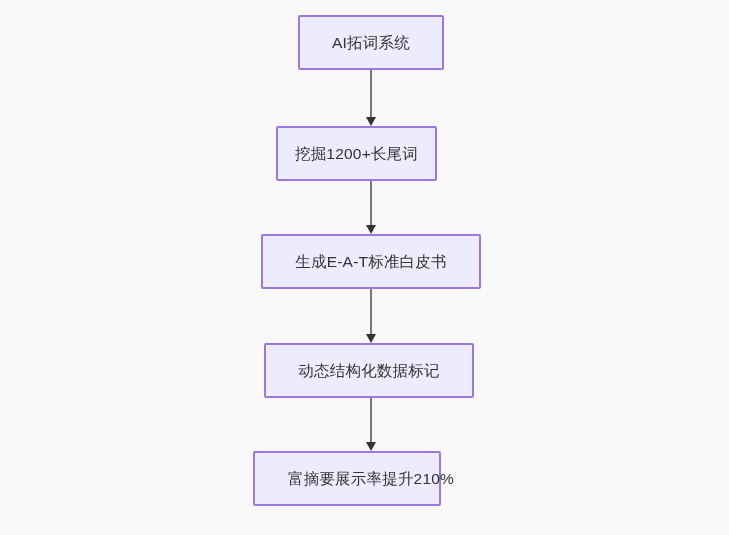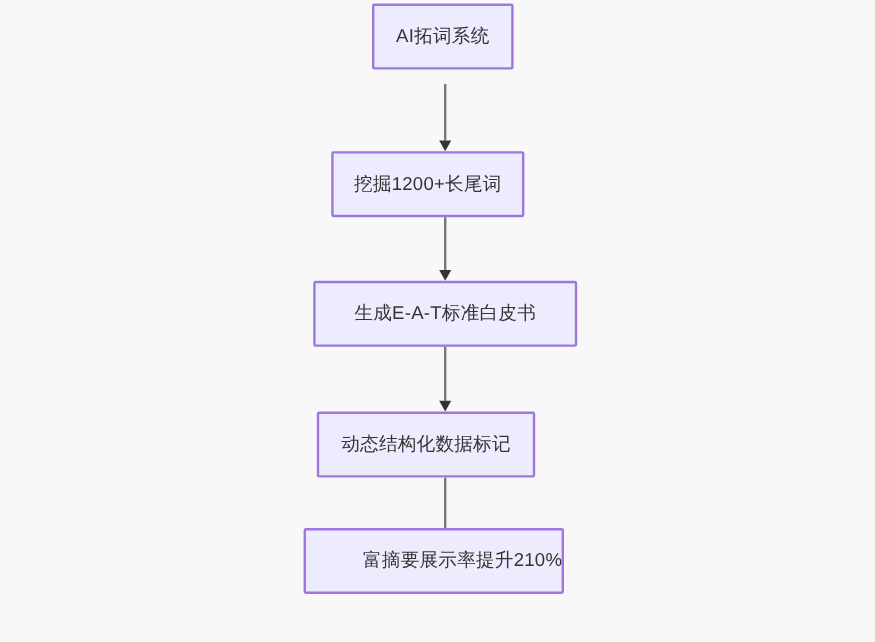--- a/index.html
+++ b/index.html
@@ -54,25 +54,25 @@
     position: absolute;
     left: -4px;
     width: 0;
     height: 0;
     border-left: 5px solid transparent;
     border-right: 5px solid transparent;
     border-top: 9px solid #333333;
   }
 
   
-  #node-0 { left: 298px; top: 3px;  width: 118px; margin-left: 12px; }
+  #node-0 { left: 298px; top: 15px;  width: 146px; }
   #node-1 { left: 276px; top: 126px; width: 161px; }
   #node-2 { left: 261px; top: 234px; width: 220px; }
-  #node-3 { left: 264px; top: 343px; width: 182px; }
-  #node-4 { left: 253px; top: 440px; width: 217px; padding-left: 48px; }
+  #node-3 { left: 264px; top: 343px; width: 210px; }
+  #node-4 { left: 253px; top: 451px; width: 188px; padding-left: 48px; }
 
   
   #edge-0 { left: 370px; top: 70px;  height: 56px; }
   #edge-0 .edge-line  { height: 47px; }
   #edge-0 .edge-arrow { top: 47px; }
 
   #edge-1 { left: 370px; top: 181px; height: 53px; }
   #edge-1 .edge-line  { height: 44px; }
   #edge-1 .edge-arrow { top: 44px; }
 

